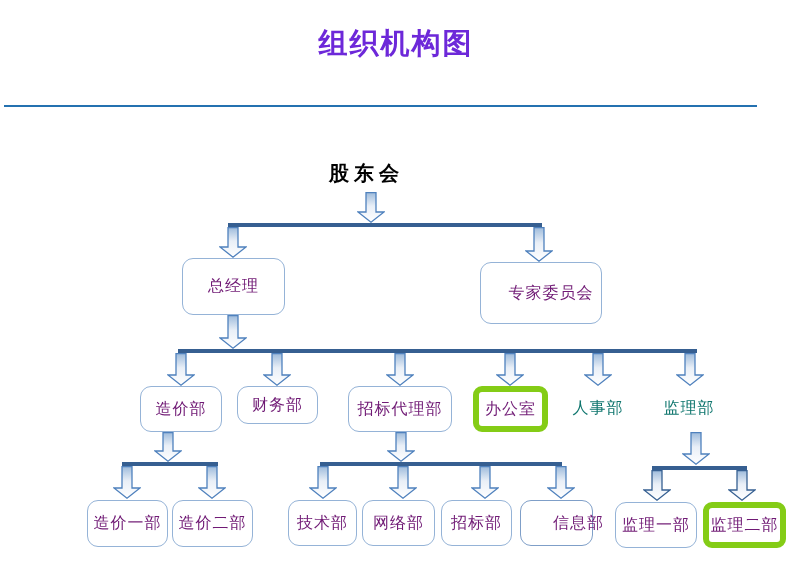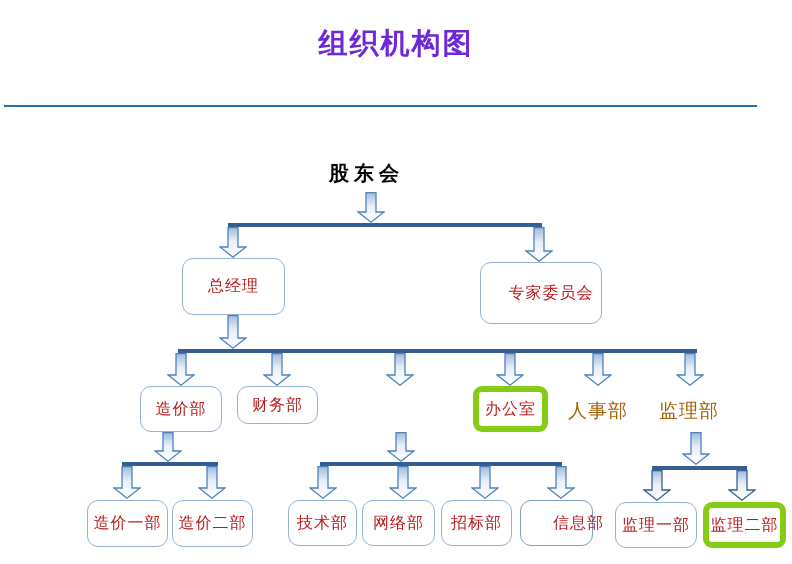--- a/index.html
+++ b/index.html
@@ -15,47 +15,48 @@
   .divider{position:absolute;left:4px;top:105px;width:753px;height:2px;background:#2471B0;}
   .root-label{
     position:absolute;left:318px;top:160px;width:92px;text-align:center;
     font-size:20px;font-weight:bold;color:#000;letter-spacing:5px;text-indent:5px;
   }
   .obox{
     position:absolute;box-sizing:border-box;background:#fff;
     border:1.5px solid #95B3D7;border-radius:11px;
     display:flex;align-items:center;justify-content:center;
     font-family:"Liberation Serif","DejaVu Serif",serif;
-    font-size:16px;color:#b91c1c;letter-spacing:1px;white-space:nowrap;
+    font-size:16px;color:#701a75;letter-spacing:1px;white-space:nowrap;
   }
   .obox.dark{border:6px solid #84cc16;border-radius:9px;}
   .obox.medium{border:1.7px solid #7F9FC8;}
   .plain-label{
     position:absolute;box-sizing:border-box;text-align:center;
     font-family:"Liberation Serif","DejaVu Serif",serif;
-    font-size:19px;color:#a16207;letter-spacing:1px;white-space:nowrap;
+    font-size:16px;color:#0f766e;letter-spacing:1px;white-space:nowrap;
   }
   .bar{position:absolute;height:4px;}
   .arrow{position:absolute;}
 </style>
 </head>
 <body>
 
 <div id="canvas">
 
   <div class="page-title">组织机构图</div>
   <div class="divider"></div>
 
   <div class="root-label">股东会</div>
 
   <div class="obox" style="left:182px;top:258px;width:103px;height:57px;">总经理</div>
   <div class="obox" style="left:480px;top:262px;width:122px;height:62px;padding-left:20px;">专家委员会</div>
 
   <div class="obox" style="left:140px;top:386px;width:82px;height:46px;">造价部</div>
   <div class="obox" style="left:237px;top:386px;width:81px;height:38px;">财务部</div>
+  <div class="obox" style="left:348px;top:386px;width:104px;height:46px;">招标代理部</div>
   <div class="obox dark" style="left:473px;top:386px;width:75px;height:46px;">办公室</div>
   <div class="plain-label" style="left:561px;top:398px;width:74px;">人事部</div>
   <div class="plain-label" style="left:652px;top:398px;width:74px;">监理部</div>
 
   <div class="obox" style="left:87px;top:500px;width:81px;height:47px;">造价一部</div>
   <div class="obox" style="left:288px;top:500px;width:69px;height:46px;">技术部</div>
 
   <div class="obox" style="left:172px;top:500px;width:81px;height:47px;">造价二部</div>
   <div class="obox" style="left:362px;top:500px;width:73px;height:46px;">网络部</div>
   <div class="obox" style="left:441px;top:500px;width:71px;height:46px;">招标部</div>

